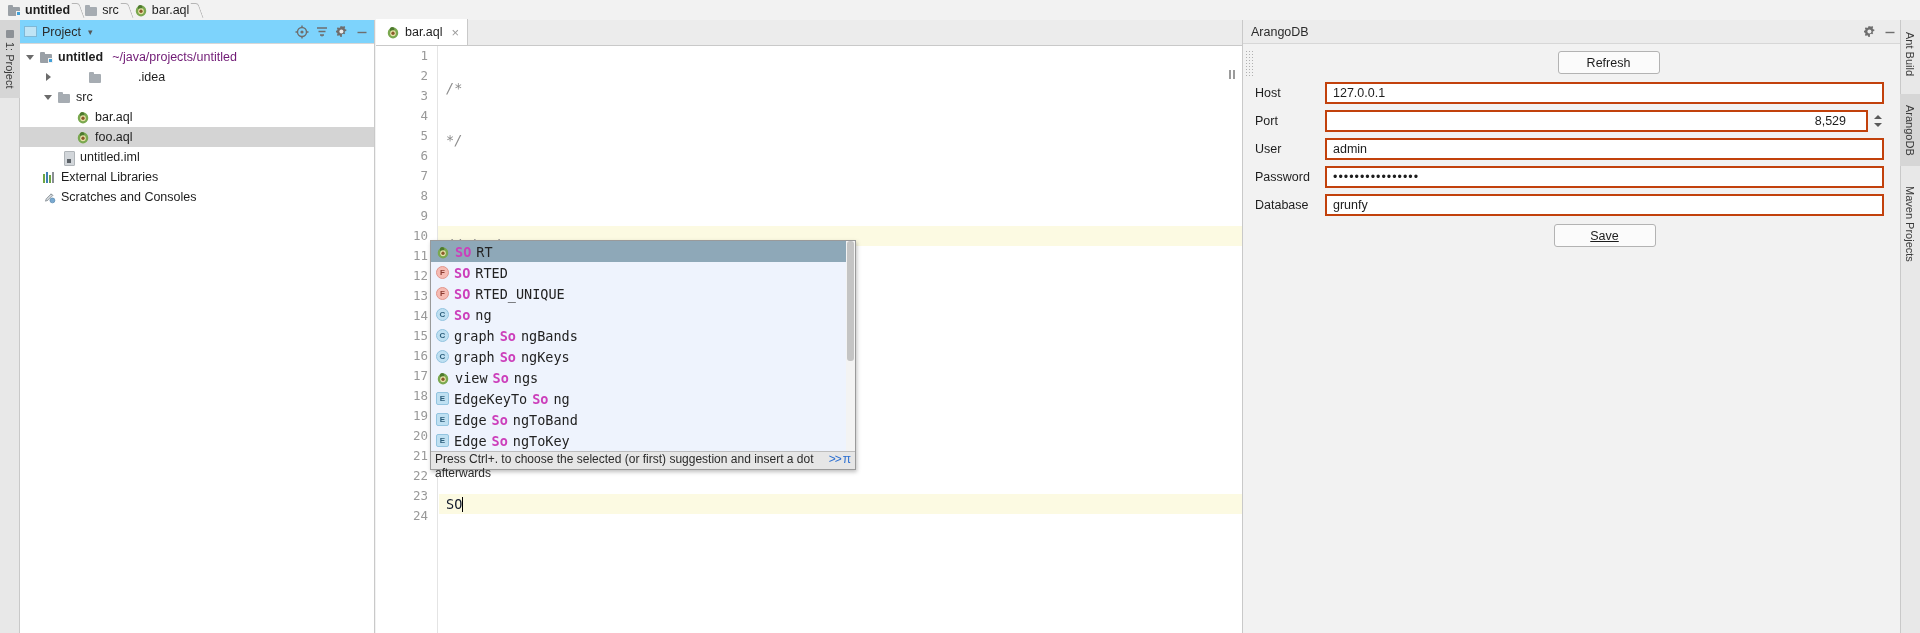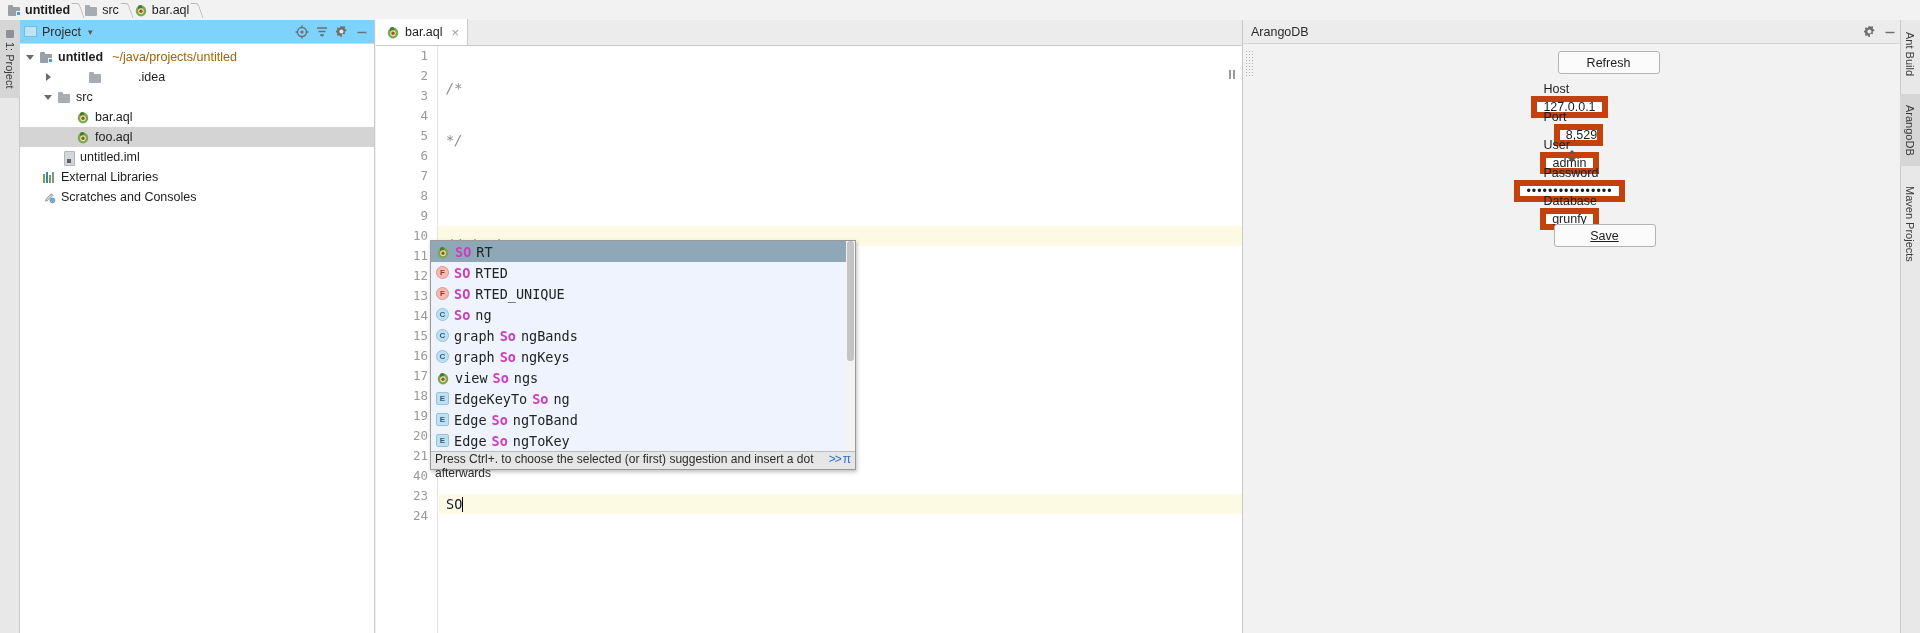--- a/index.html
+++ b/index.html
@@ -137,21 +137,21 @@
   .hicon { width: 16px; height: 16px; margin-left: 4px; position: relative; cursor: default; }
 
   .tree { padding-top: 3px; font-size: 12.5px; }
   .tree-row {
     height: 20px; display: flex; align-items: center; gap: 5px;
     padding-left: 6px; white-space: nowrap;
   }
   .tree-row.selected { background: #d4d4d4; }
   .tree-row .label { color: #1d1d1d; }
   .tree-row .label.b { font-weight: bold; }
-  .tree-row .path { color: #a16207; margin-left: 4px; }
+  .tree-row .path { color: #701a75; margin-left: 4px; }
 
   
   .editor-area {
     position: absolute; left: 376px; top: 20px; width: 866px; height: 613px;
     background: #ffffff;
   }
   .tabbar {
     height: 26px; background: #ececec;
     border-bottom: 1px solid #c9c9c9;
     display: flex; align-items: flex-end;
@@ -276,30 +276,29 @@
   .rp-refresh-row { padding: 7px 0 8px 16px; }
   .btn {
     height: 23px; min-width: 102px; padding: 0 12px;
     background: #fbfbfb; border: 1px solid #b3b3b3; border-radius: 3px;
     font-size: 12.5px; color: #1d1d1d; cursor: default;
     display: inline-flex; align-items: center; justify-content: center;
   }
   .field-row {
     display: flex; align-items: center; height: 22px; margin: 0 0 6px 0;
     padding-left: 12px;
-    flex-direction: column;
   }
   .field-row .flabel { width: 70px; font-size: 12.5px; color: #1d1d1d; }
   .tf {
     flex: 1; height: 22px; margin-right: 18px;
-    background: #ffffff; border: 6px solid #c2410c;
+    background: #ffffff; border: 2px solid #c2410c;
     display: flex; align-items: center; padding: 0 6px;
     font-size: 12.5px; color: #1d1d1d;
   }
-  .tf.right { justify-content: flex-end; padding-right: 0; }
+  .tf.right { justify-content: flex-end; padding-right: 20px; }
   .spinner {
     width: 13px; height: 20px; margin-left: 3px; position: relative; flex:none;
   }
   .spinner .up, .spinner .dn {
     position: absolute; left: 3px; width: 0; height: 0;
     border-left: 4px solid transparent; border-right: 4px solid transparent;
   }
   .spinner .up { top: 4px; border-bottom: 4px solid #5a5a5a; }
   .spinner .dn { bottom: 4px; border-top: 4px solid #5a5a5a; }
   .save-row { padding-left: 12px; margin-top: 8px; display:flex;text-decoration:underline; }
@@ -503,21 +502,21 @@
         <div class="gline">12</div>
         <div class="gline">13</div>
         <div class="gline">14</div>
         <div class="gline">15</div>
         <div class="gline">16</div>
         <div class="gline">17</div>
         <div class="gline">18</div>
         <div class="gline">19</div>
         <div class="gline">20</div>
         <div class="gline">21</div>
-        <div class="gline">40</div>
+        <div class="gline">22</div>
         <div class="gline">23</div>
         <div class="gline">24</div>
       </div>
 
       <div class="code">
         <div class="cline"><span class="cmt">/*</span></div>
         <div class="cline"><span class="cmt">*/</span></div>
         <div class="cline">&nbsp;</div>
         <div class="cline"><span class="cmt">// test</span></div>
         <div class="cline">&nbsp;</div>

